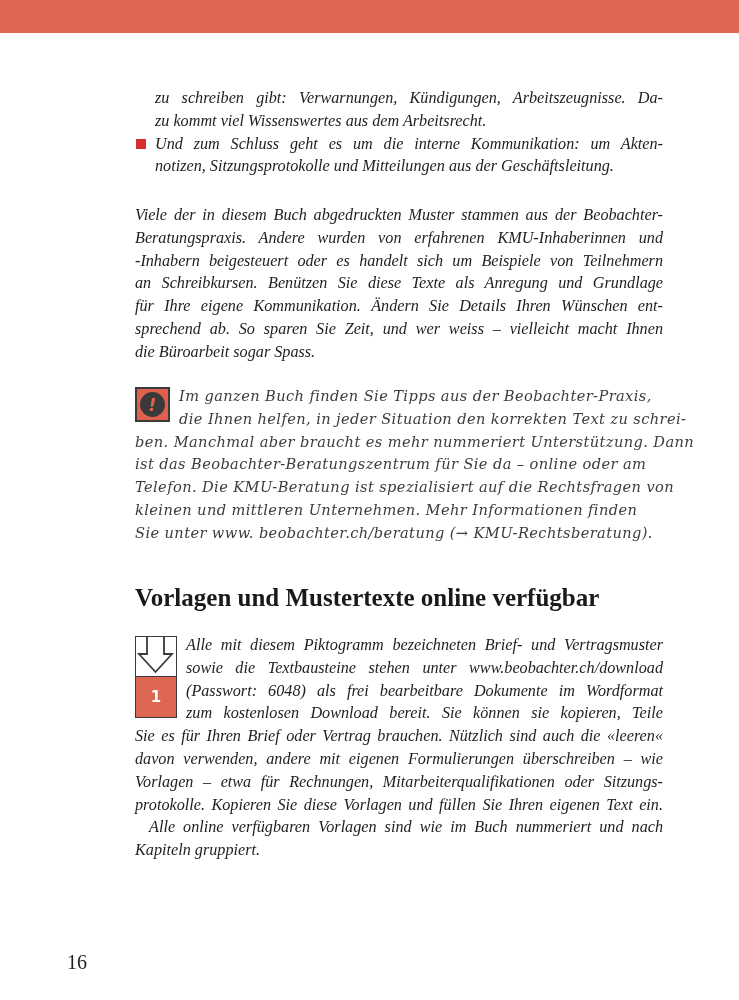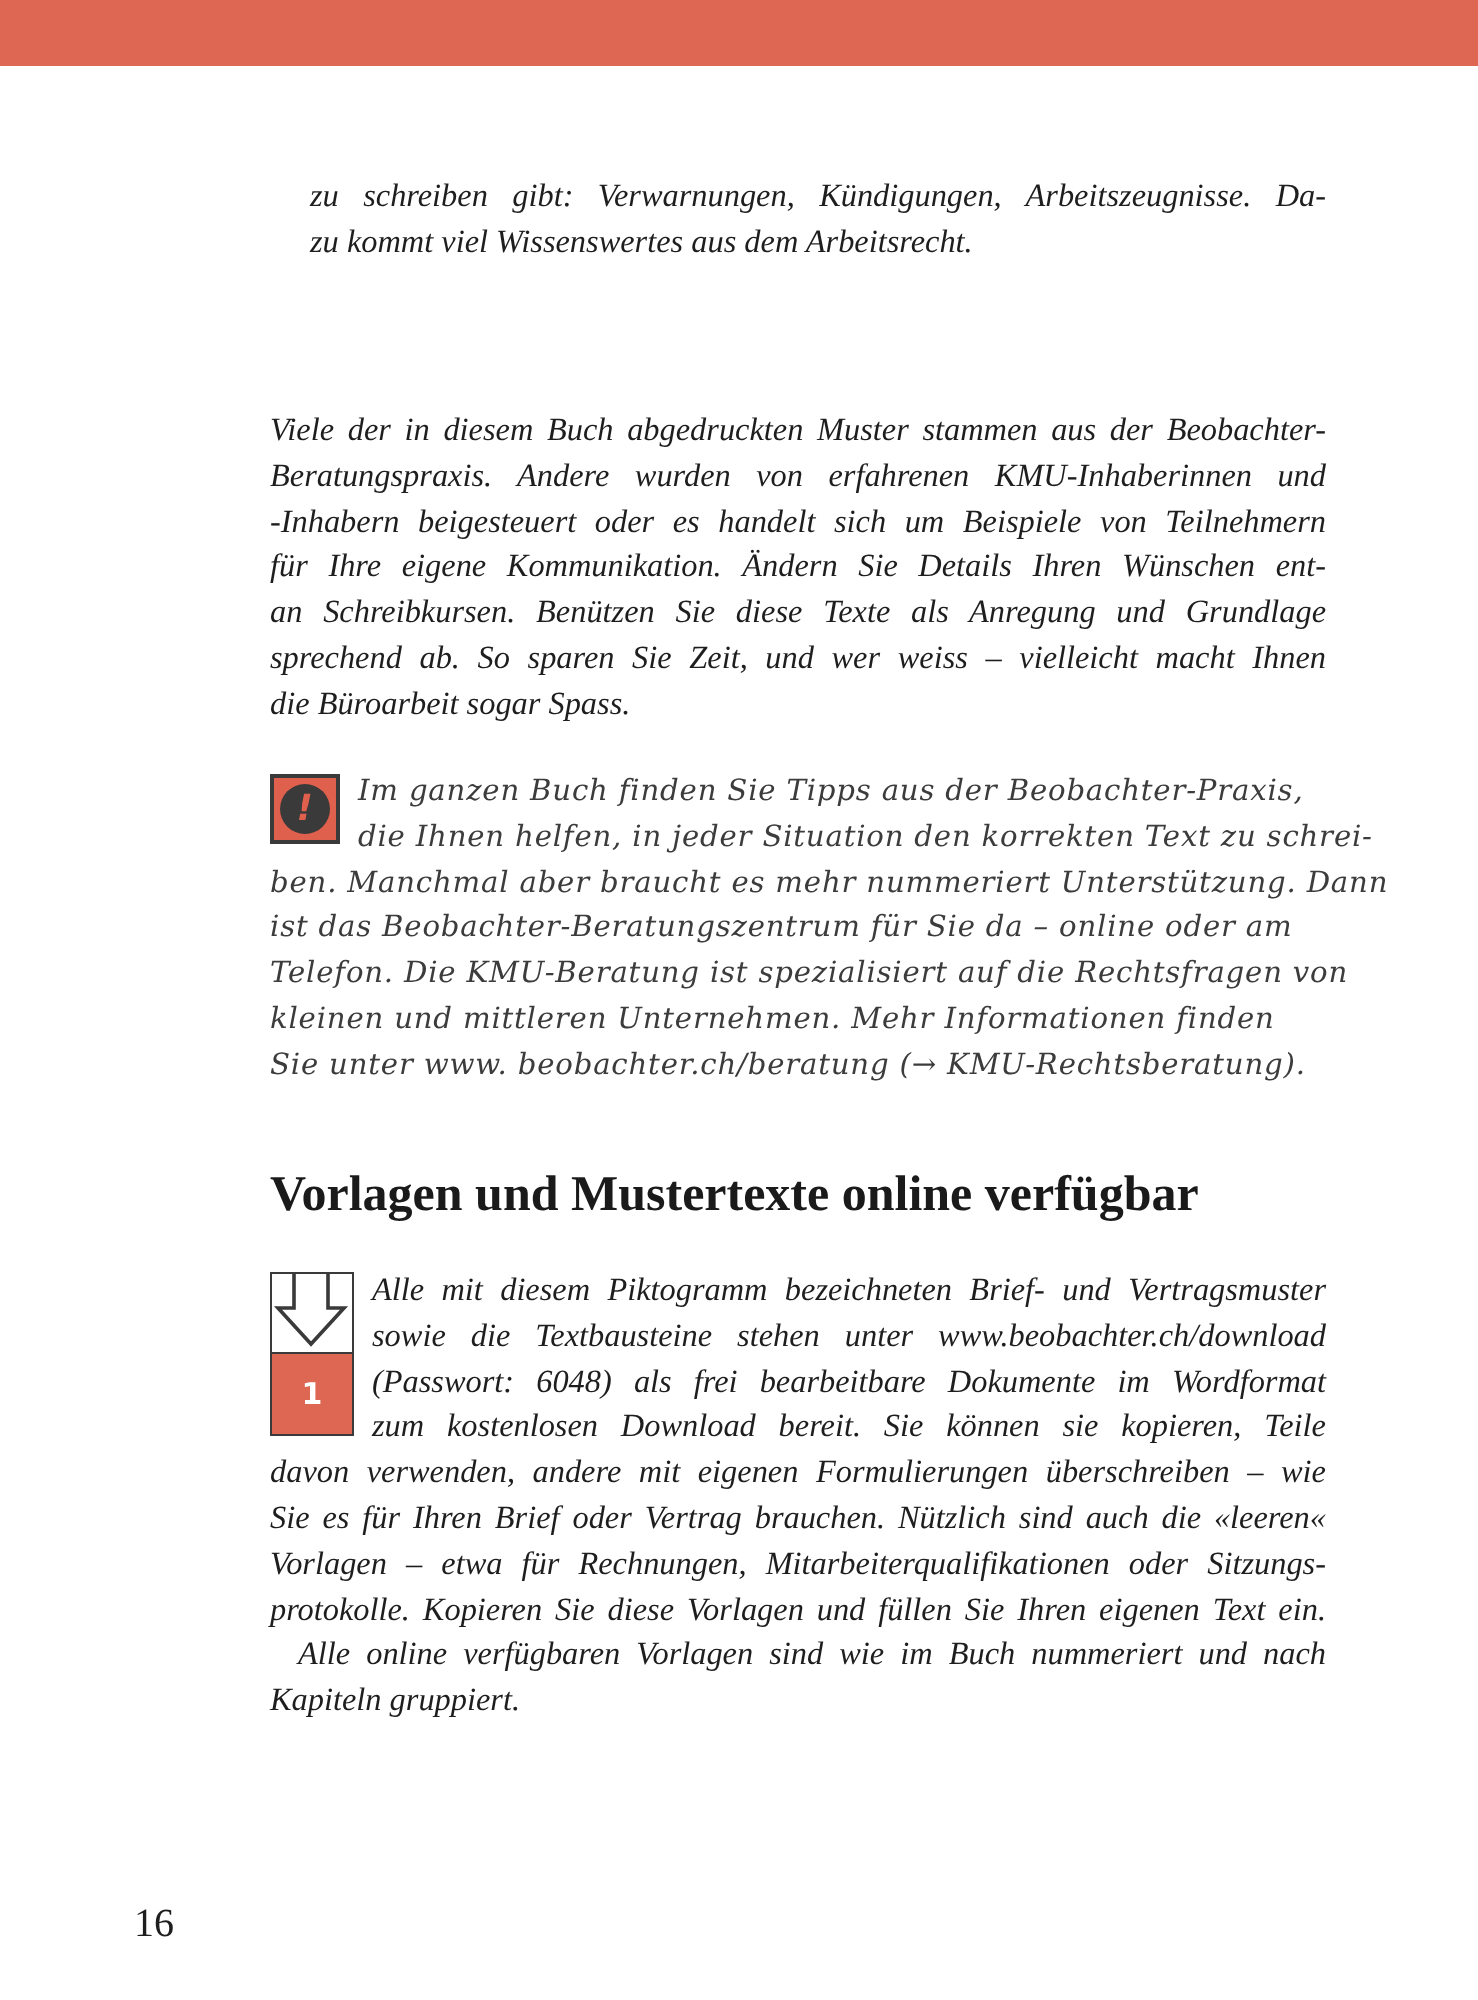--- a/index.html
+++ b/index.html
@@ -33,28 +33,33 @@
 </head>
 <body>
 
 <div class="topbar"></div>
 
 <div class="content text bullets">
   <div class="bullet-row">
     <span class="line">zu schreiben gibt: Verwarnungen, Kündigungen, Arbeitszeugnisse. Da-</span>
     <span class="line last">zu kommt viel Wissenswertes aus dem Arbeitsrecht.</span>
   </div>
+  <div class="bullet-row">
+    <span class="bullet-sq"></span>
+    <span class="line">Und zum Schluss geht es um die interne Kommunikation: um Akten-</span>
+    <span class="line last">notizen, Sitzungsprotokolle und Mitteilungen aus der Geschäftsleitung.</span>
+  </div>
 </div>
 
 <div class="content text para1">
   <span class="line">Viele der in diesem Buch abgedruckten Muster stammen aus der Beobachter-</span>
   <span class="line">Beratungspraxis. Andere wurden von erfahrenen KMU-Inhaberinnen und</span>
   <span class="line">-Inhabern beigesteuert oder es handelt sich um Beispiele von Teilnehmern</span>
+  <span class="line">an Schreibkursen. Benützen Sie diese Texte als Anregung und Grundlage</span>
   <span class="line">für Ihre eigene Kommunikation. Ändern Sie Details Ihren Wünschen ent-</span>
-  <span class="line">an Schreibkursen. Benützen Sie diese Texte als Anregung und Grundlage</span>
   <span class="line">sprechend ab. So sparen Sie Zeit, und wer weiss – vielleicht macht Ihnen</span>
   <span class="line last">die Büroarbeit sogar Spass.</span>
 </div>
 
 <div class="content tip">
   <div class="tip-icon">
     <div class="circle">!</div>
   </div>
   <span class="line last indent">Im ganzen Buch finden Sie Tipps aus der Beobachter-Praxis,</span>
   <span class="line indent">die Ihnen helfen, in jeder Situation den korrekten Text zu schrei-</span>
@@ -73,21 +78,21 @@
       <svg width="39" height="38" viewBox="0 0 39 38" style="position:absolute;left:0;top:0">
         <path d="M11 -1 L11 17 L3 17 L19.5 35 L36 17 L28 17 L28 -1" fill="#fff" stroke="#3a3a3a" stroke-width="1.8" stroke-linejoin="miter"></path>
       </svg>
     </div>
     <div class="bottom">1</div>
   </div>
   <span class="line dl-indent">Alle mit diesem Piktogramm bezeichneten Brief- und Vertragsmuster</span>
   <span class="line dl-indent">sowie die Textbausteine stehen unter www.beobachter.ch/download</span>
   <span class="line dl-indent">(Passwort: 6048) als frei bearbeitbare Dokumente im Wordformat</span>
   <span class="line dl-indent">zum kostenlosen Download bereit. Sie können sie kopieren, Teile</span>
+  <span class="line">Sie es für Ihren Brief oder Vertrag brauchen. Nützlich sind auch die «leeren«</span>
   <span class="line">davon verwenden, andere mit eigenen Formulierungen überschreiben – wie</span>
-  <span class="line">Sie es für Ihren Brief oder Vertrag brauchen. Nützlich sind auch die «leeren«</span>
   <span class="line">Vorlagen – etwa für Rechnungen, Mitarbeiterqualifikationen oder Sitzungs-</span>
   <span class="line">protokolle. Kopieren Sie diese Vorlagen und füllen Sie Ihren eigenen Text ein.</span>
   <span class="line para-indent">Alle online verfügbaren Vorlagen sind wie im Buch nummeriert und nach</span>
   <span class="line last">Kapiteln gruppiert.</span>
 </div>
 
 <div class="page-number">16</div>
 
 </body></html>

